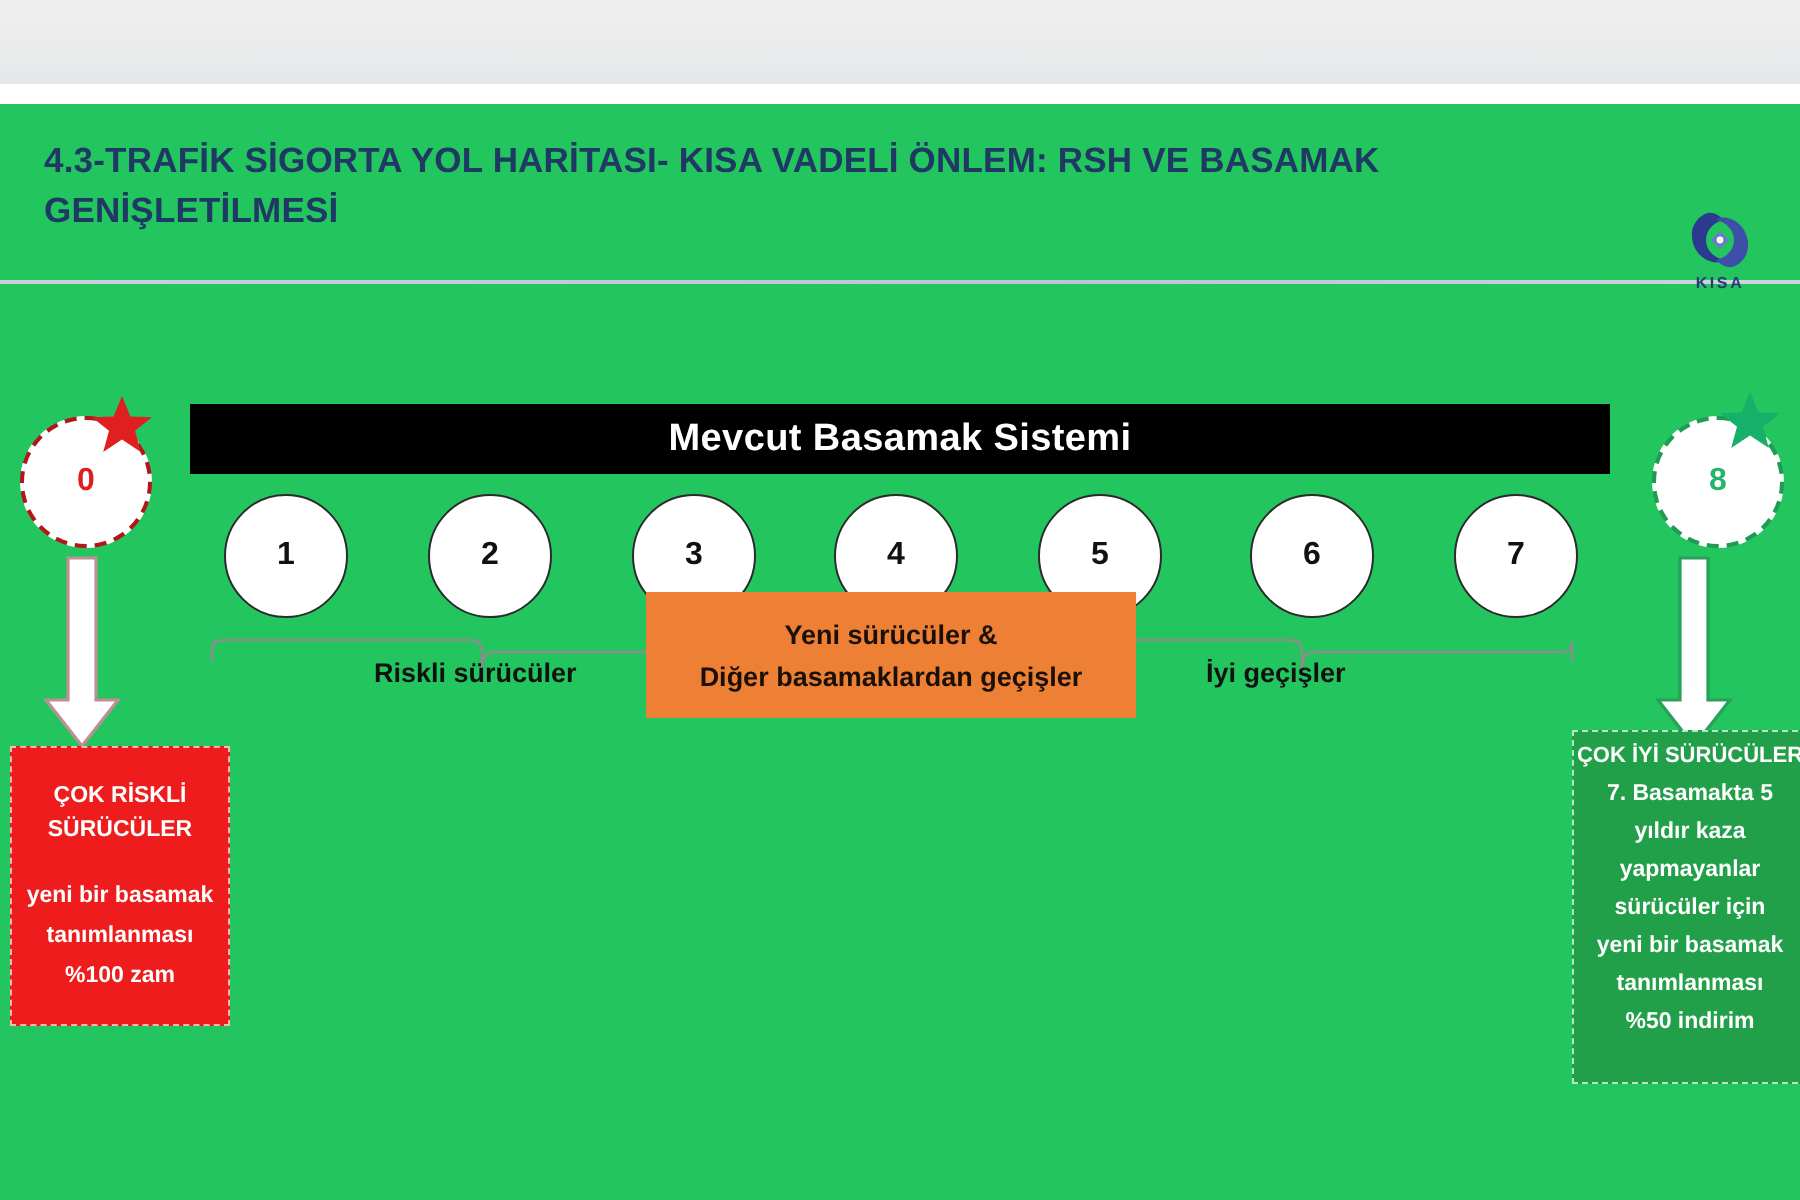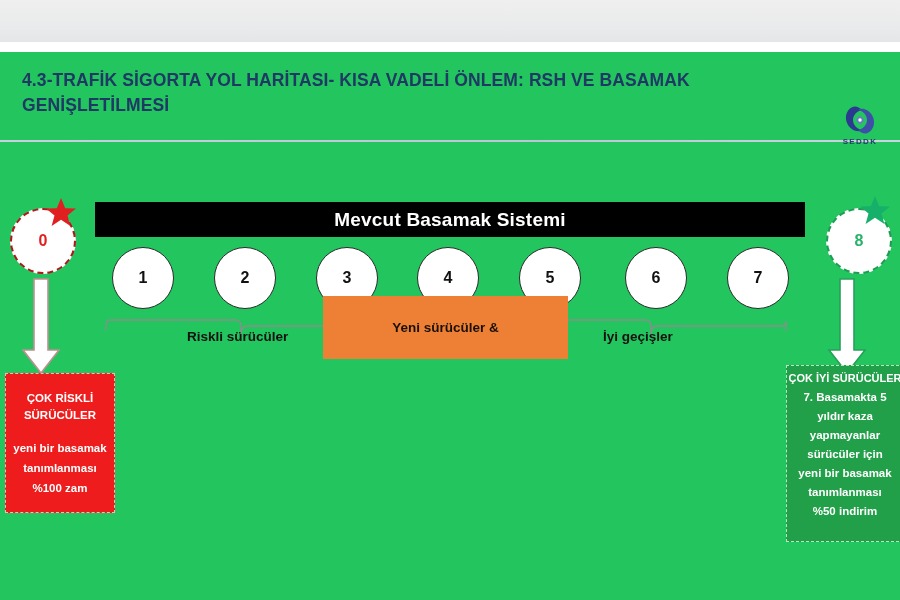--- a/index.html
+++ b/index.html
@@ -122,21 +122,21 @@
     <div class="title">4.3-TRAFİK SİGORTA YOL HARİTASI- KISA VADELİ ÖNLEM: RSH VE BASAMAK GENİŞLETİLMESİ</div>
     <div class="rule"></div>
 
     <div class="logo">
       <svg width="36" height="32" viewBox="0 0 36 32">
         <path d="M10.5 3 C4 6, 2 14, 6 21 C9 26, 16 29, 20 26 C15 25, 11 21, 11 16 C11 11, 15 7, 20 6 C17 3, 13.5 1.5, 10.5 3 Z" fill="#2b3a8f"></path>
         <path d="M25.5 29 C32 26, 34 18, 30 11 C27 6, 20 3, 16 6 C21 7, 25 11, 25 16 C25 21, 21 25, 16 26 C19 29, 22.5 30.5, 25.5 29 Z" fill="#3e4fa8"></path>
         <path d="M18 11.5 L22.5 16 L18 20.5 L13.5 16 Z" fill="#6d7ac4"></path>
         <circle cx="18" cy="16" r="1.7" fill="#ffffff"></circle>
       </svg>
-      <div class="logo-text">SEDDK</div>
+      <div class="logo-text">KISA</div>
     </div>
 
     <div class="banner">
       <span>Mevcut Basamak Sistemi</span>
     </div>
 
     <svg class="svg-abs" viewBox="0 0 900 510">
 
       <path d="M106 234 L106 228 Q106 223 111 223 L235 223 Q241 223 241 229 L241 238 Q241 229 247 229 L371 229 Q376 229 376 224 L376 234" fill="none" stroke="#8d8d8d" stroke-width="1.3" transform="translate(0,0)"></path>
 
@@ -191,20 +191,21 @@
 
     <div class="grouplabel" style="left:187px;top:277px;">
       <span>Riskli sürücüler</span>
     </div>
     <div class="grouplabel" style="left:603px;top:277px;">
       <span>İyi geçişler</span>
     </div>
 
     <div class="orange" style="top:244px;">
       <div>Yeni sürücüler &amp;</div>
+      <div>Diğer basamaklardan geçişler</div>
     </div>
 
     <div class="callout red" style="top:321px;">
       <div class="hd">ÇOK RİSKLİ</div>
       <div class="hd">SÜRÜCÜLER</div>
       <div class="bd">yeni bir basamak</div>
       <div class="bd" style="margin-top:0">tanımlanması</div>
       <div class="bd" style="margin-top:0">%100 zam</div>
     </div>
 

